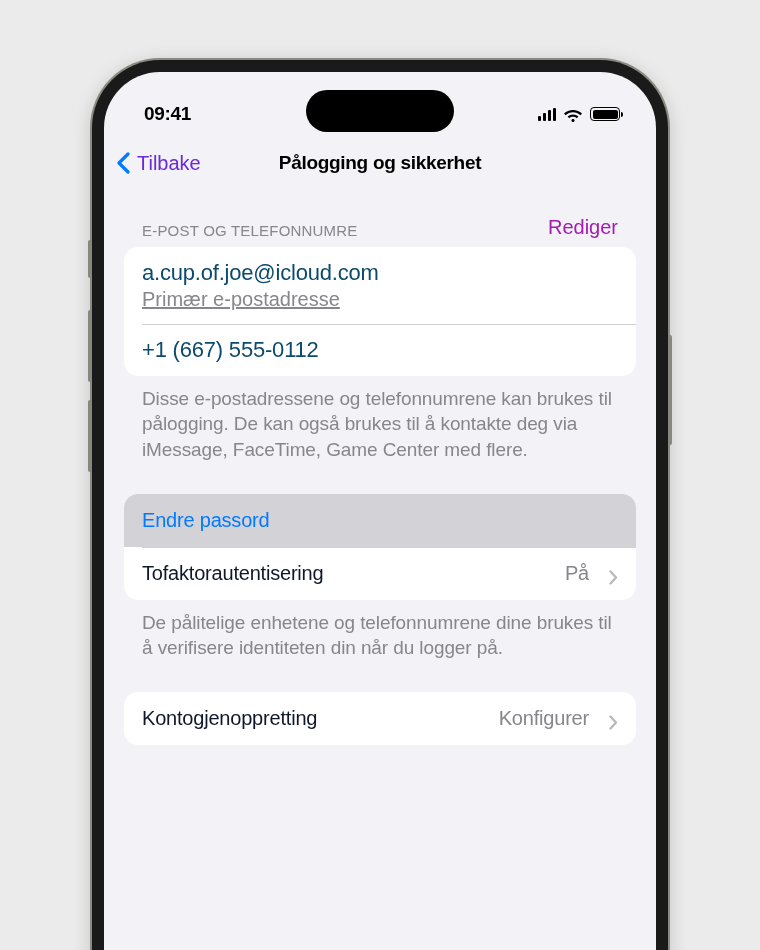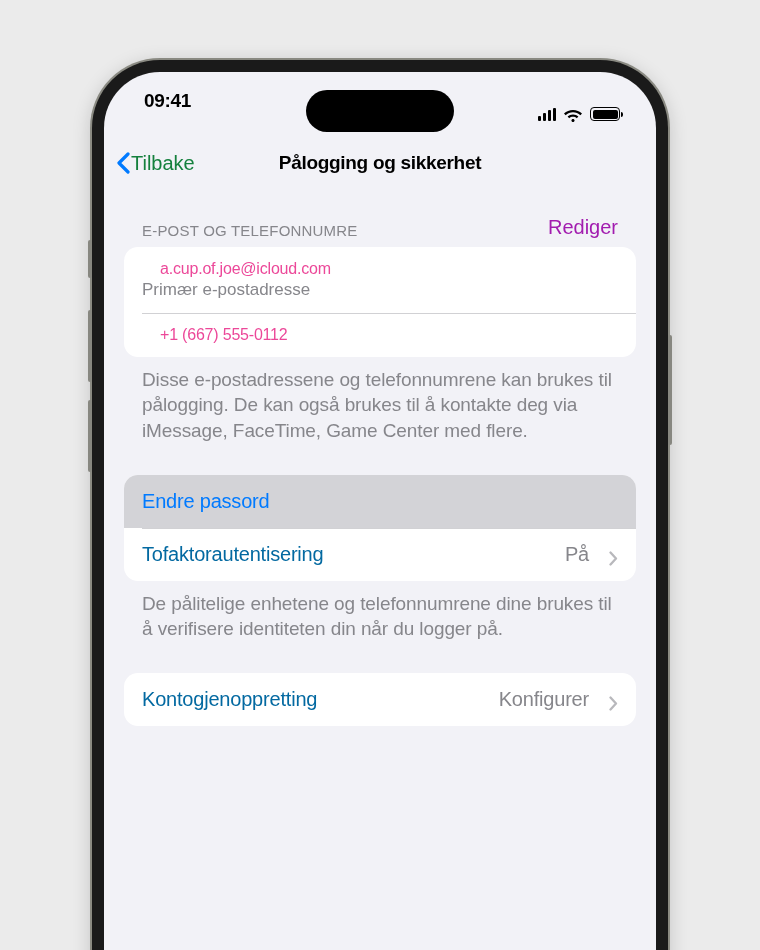--- a/index.html
+++ b/index.html
@@ -59,20 +59,21 @@
       height: 42px;
       background: #000;
       border-radius: 22px;
       z-index: 10;
     }
     
     .status-bar {
       height: 66px;
       display: flex;
       justify-content: space-between;
+      align-items: center;
       padding: 18px 36px 0 40px;
     }
     
     .status-time {
       font-size: 19px;
       font-weight: 600;
       letter-spacing: -0.3px;
     }
     
     .status-icons {
@@ -128,23 +129,23 @@
       height: 50px;
       display: flex;
       align-items: center;
       position: relative;
       padding: 0 12px;
     }
     
     .back-btn {
       display: flex;
       align-items: center;
-      color: #15803d;
-      font-size: 20px;
-      gap: 0;
+      color: #6d28d9;
+      font-size: 20px;
+      gap: 6px;
     }
     
     .back-chevron svg { width: 15px; height: 22px; display: block; }
     
     .nav-title {
       position: absolute;
       left: 0;
       right: 0;
       text-align: center;
       font-size: 19px;
@@ -191,30 +192,30 @@
       content: '';
       position: absolute;
       top: 0;
       left: 18px;
       right: 0;
       height: 0.5px;
       background: #d1d1d4;
     }
     
     .cell-primary {
-      font-size: 16px;
-      color: #ec4899;
+      font-size: 22px;
+      color: #0c4a6e;
       letter-spacing: -0.2px;
-      margin-left: 18px;
     }
     
     .cell-secondary {
-      font-size: 17px;
+      font-size: 20px;
       color: #86868b;
       margin-top: 2px;
+      text-decoration: underline;
     }
     
     .footer-text {
       font-size: 19px;
       color: #86868b;
       padding: 10px 18px 0 18px;
       line-height: 1.33;
       letter-spacing: -0.1px;
     }
     
@@ -239,21 +240,21 @@
       height: 0.5px;
       background: #d1d1d4;
     }
     
     .card-row.pressed {
       background: #d3d3d7;
     }
     
     .row-label {
       font-size: 20px;
-      color: #0369a1;
+      color: #0f172a;
       letter-spacing: -0.2px;
     }
     
     .row-label.link {
       color: #007aff;
     }
     
     .row-trailing {
       display: flex;
       align-items: flex-end;

